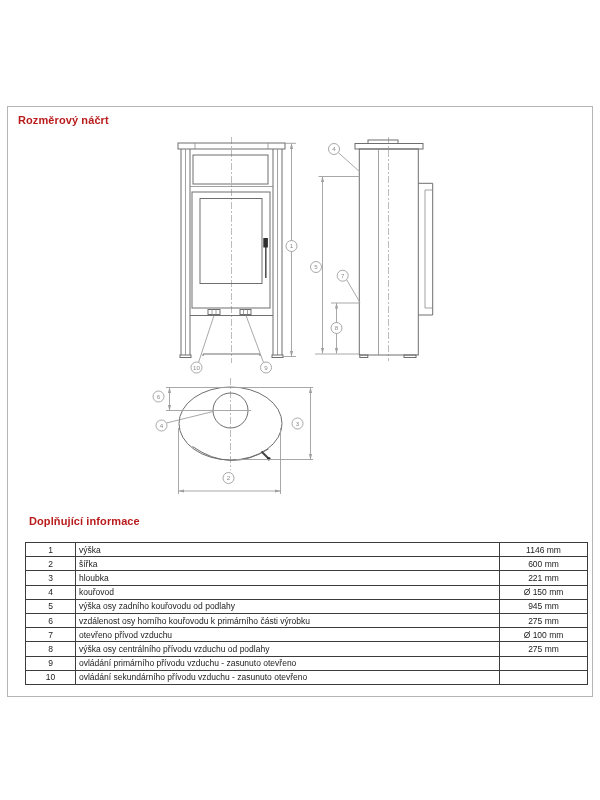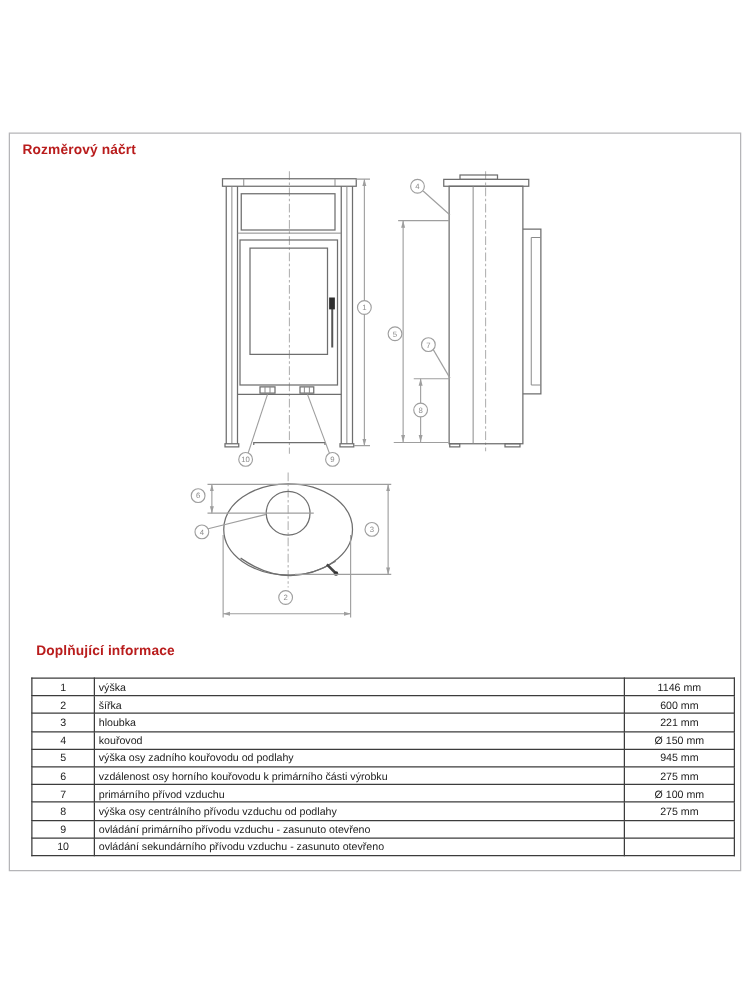--- a/index.html
+++ b/index.html
@@ -214,21 +214,21 @@
       <td class="lbl">výška osy zadního kouřovodu od podlahy</td>
       <td class="val">945 mm</td>
     </tr>
     <tr>
       <td class="num">6</td>
       <td class="lbl">vzdálenost osy horního kouřovodu k primárního části výrobku</td>
       <td class="val">275 mm</td>
     </tr>
     <tr>
       <td class="num">7</td>
-      <td class="lbl">primárního přívod vzduchu</td>
+      <td class="lbl">otevřeno přívod vzduchu</td>
       <td class="val">Ø 100 mm</td>
     </tr>
     <tr>
       <td class="num">8</td>
       <td class="lbl">výška osy centrálního přívodu vzduchu od podlahy</td>
       <td class="val">275 mm</td>
     </tr>
     <tr>
       <td class="num">9</td>
       <td class="lbl">ovládání primárního přívodu vzduchu - zasunuto otevřeno</td>

